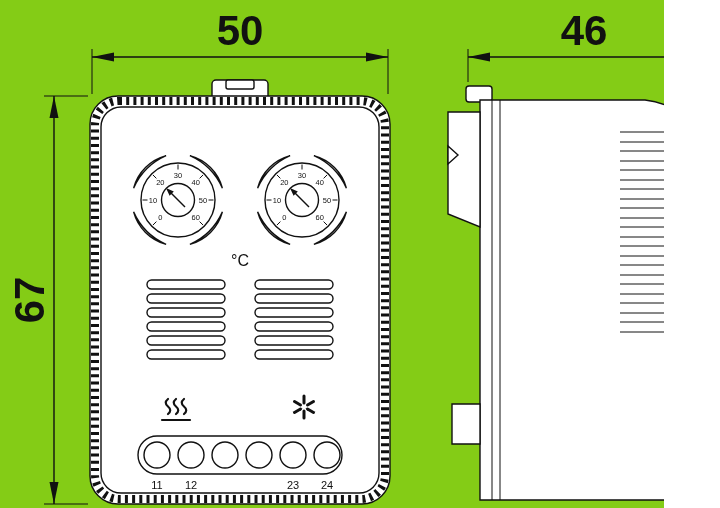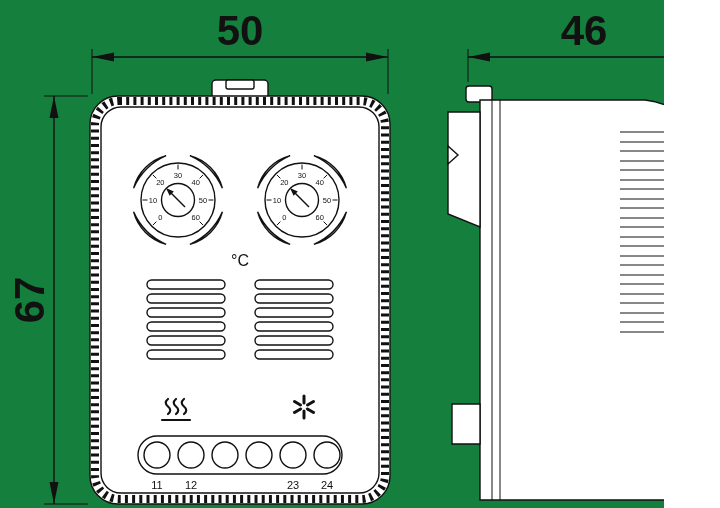--- a/index.html
+++ b/index.html
@@ -1,16 +1,16 @@
 <!DOCTYPE html>
 <html><head>
 <meta charset="utf-8">
 <style>
   html,body{margin:0;padding:0;background:#fff;}
-  .canvas{position:relative;width:664px;height:508px;background:#15803d;overflow:hidden;
+  .canvas{position:relative;width:664px;height:508px;background:#84cc16;overflow:hidden;
           font-family:"Liberation Sans",sans-serif;}
   svg{display:block;}
   text{fill:#111;}
   .dim-label{font-size:42px;font-weight:bold;}
   .tick-label{font-size:7.5px;}
   .terminal-label{font-size:11px;}
   .unit-label{font-size:16px;}
   .ln{stroke:#111;stroke-width:1.4;fill:none;}
   .thin{stroke:#111;stroke-width:1;fill:none;}
   .fillw{fill:#fff;stroke:#111;stroke-width:1.4;}

